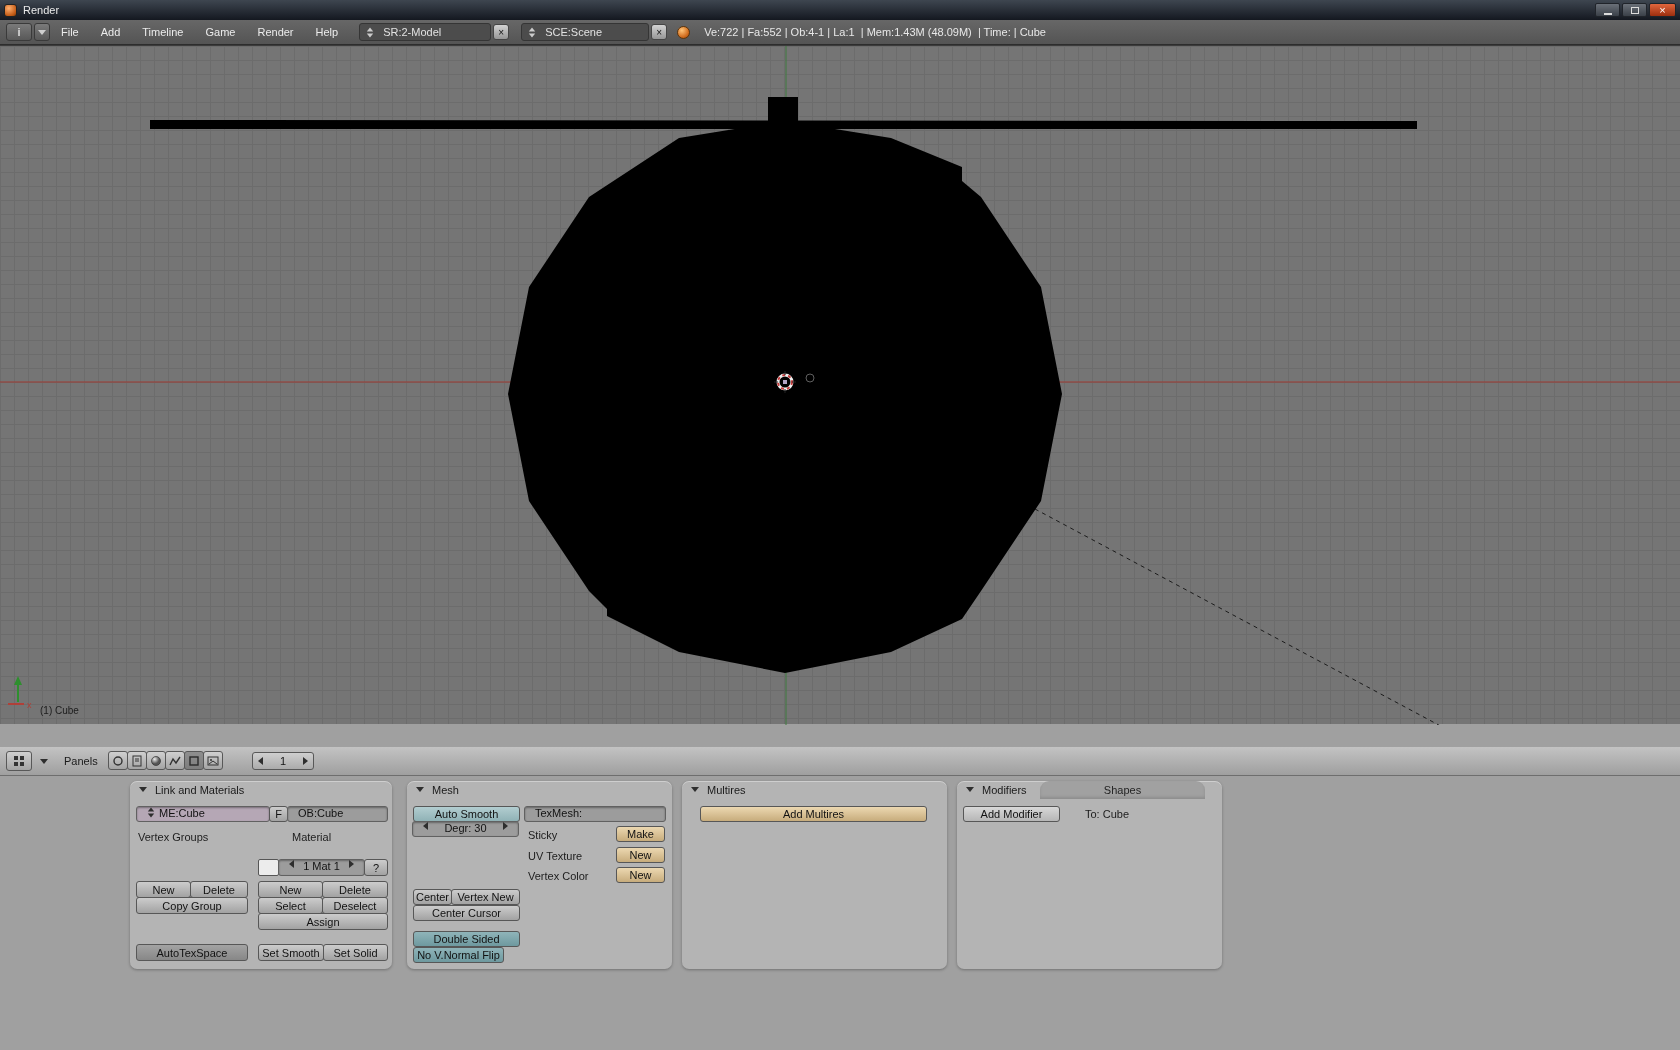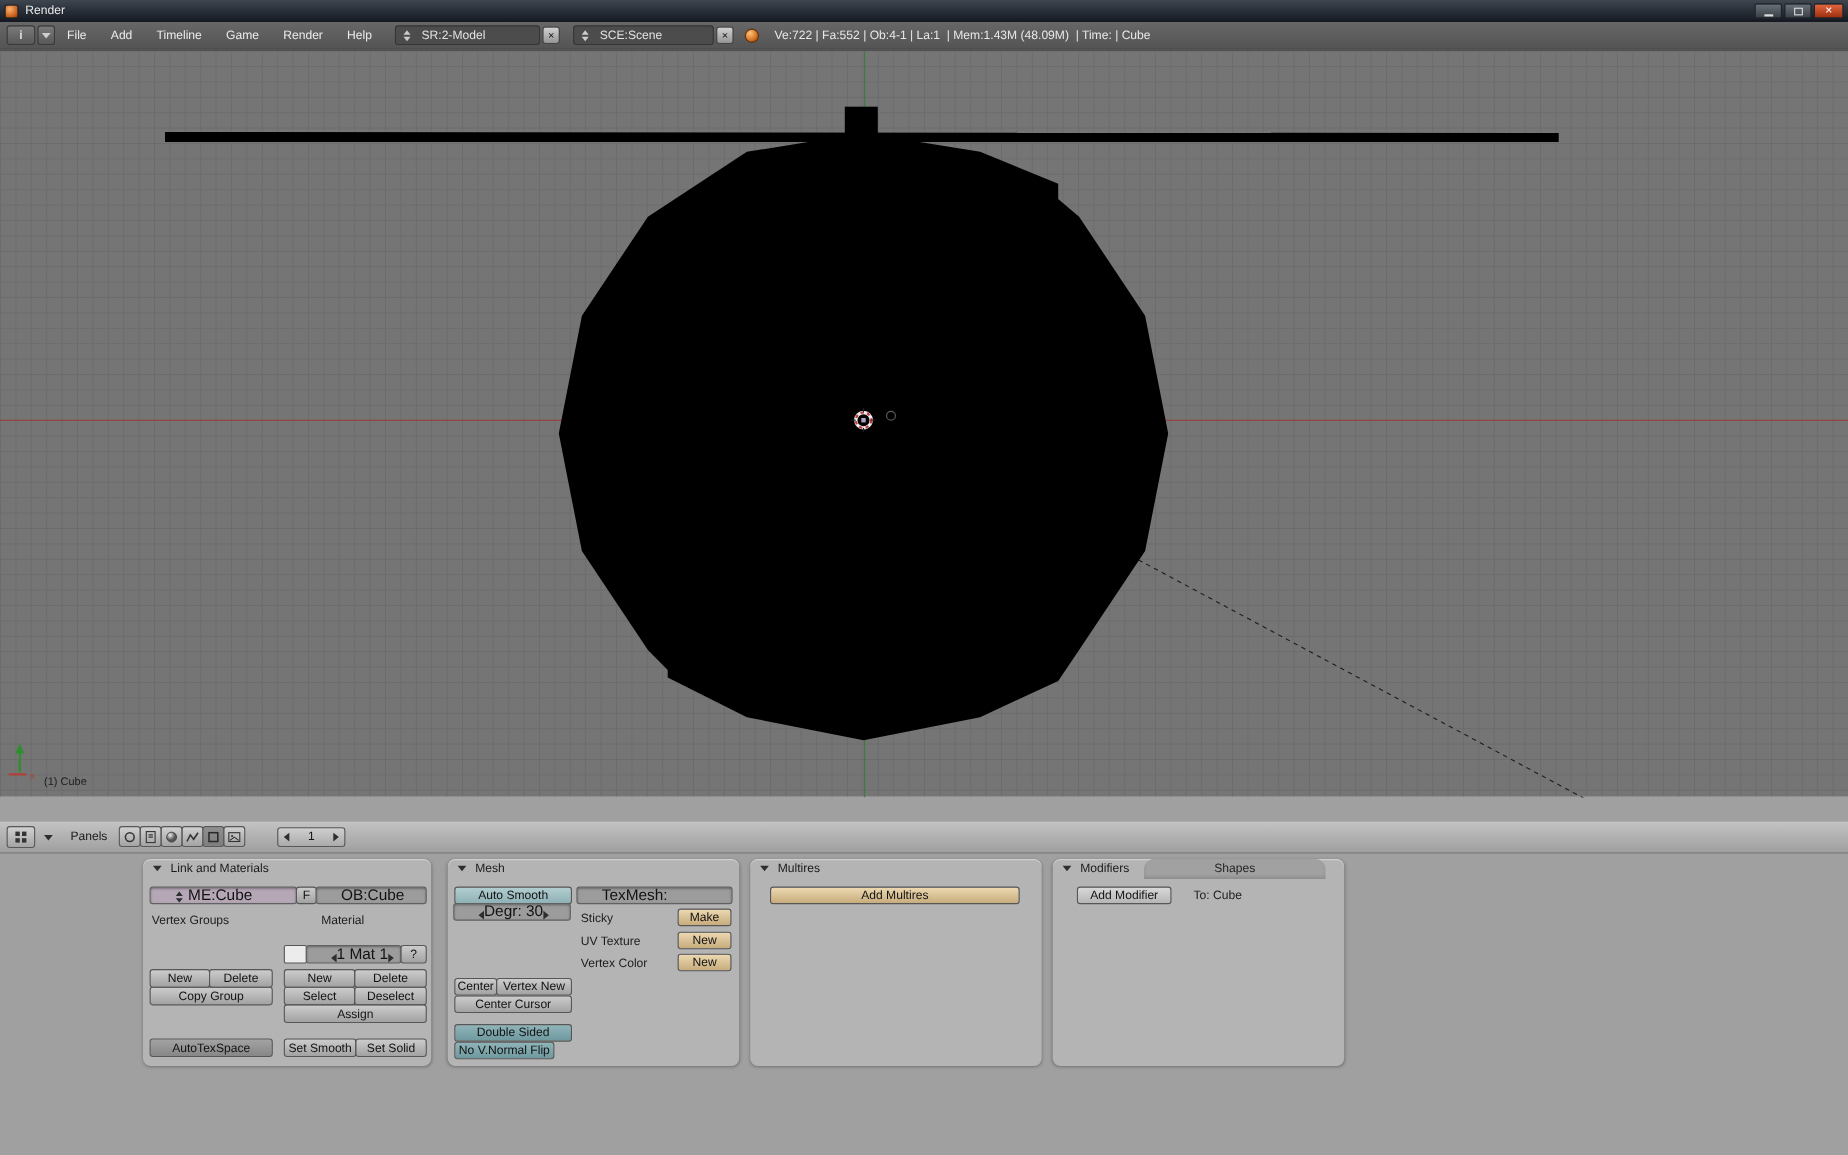--- a/index.html
+++ b/index.html
@@ -52,21 +52,21 @@
 .panel{position:absolute;top:5px;height:188px;background:#b4b4b4;border-radius:7px;box-shadow:0 1px 3px rgba(0,0,0,.3),inset 0 1px 0 rgba(255,255,255,.35);font-size:11px;color:#1a1a1a}
 .phead-tri{position:absolute;left:9px;top:6px}
 .phead-label{position:absolute;top:3px;white-space:nowrap}
 .lbl{position:absolute;white-space:nowrap;color:#1d1d1d}
 .b{position:absolute;display:flex;align-items:center;justify-content:center;font-size:11px;color:#121212;background:linear-gradient(#cccccc,#a2a2a2);border:1px solid #575757;border-radius:3px;white-space:nowrap}
 .b.tan{background:linear-gradient(#ecd8b1,#c7ac7c)}
 .b.teal{background:linear-gradient(#b2cdd0,#8fb2b6)}
 .b.teal2{background:linear-gradient(#8fb4b9,#6e999f)}
 .b.dark{background:linear-gradient(#a3a3a3,#878787)}
 .b.light{background:linear-gradient(#d8d8d8,#b6b6b6)}
-.f{position:absolute;display:flex;align-items:flex-end;font-size:14px;color:#121212;background:#9c9c9c;border:1px solid #616161;border-radius:3px;box-shadow:inset 0 1px 2px rgba(0,0,0,.35);padding:0 22px;white-space:nowrap}
+.f{position:absolute;display:flex;align-items:flex-start;font-size:11px;color:#121212;background:#9c9c9c;border:1px solid #616161;border-radius:3px;box-shadow:inset 0 1px 2px rgba(0,0,0,.35);padding:0 10px;white-space:nowrap}
 .f.me{background:#b5a7b5}
 .f.num{justify-content:space-between}
 .swatch{position:absolute;background:#ececec;border:1px solid #565656;border-radius:2px}
 .tab{position:absolute;top:0;height:18px;border-radius:9px 9px 0 0;display:flex;align-items:center;justify-content:center;color:#242424}
 .tab.inactive{background:#a1a1a1;box-shadow:inset 0 -2px 3px rgba(0,0,0,.12)}
 .cycle{display:flex;flex-direction:column;gap:1px;margin-right:4px}
 .cycle .tu,.cycle .td{transform:scale(.8)}
 </style>
 </head>
 <body>
@@ -349,20 +349,20 @@
           <span>Add Multires</span>
         </div>
     </div>
 
     <div class="panel" style="left:957px;width:265px">
       <div class="tab inactive" style="left:83px;width:165px">
           <span>Shapes</span>
         </div>
       <div class="td phead-tri"></div>
       <span class="phead-label" style="left:25px">Modifiers</span>
-      <div class="b light" style="left:22px;top:25px;width:86px;height:16px">
+      <div class="b light" style="left:6px;top:25px;width:97px;height:16px">
           <span>Add Modifier</span>
         </div>
       <span class="lbl" style="left:128px;top:27px">To: Cube</span>
     </div>
 
   </div>
 </div>
 
 </body></html>

